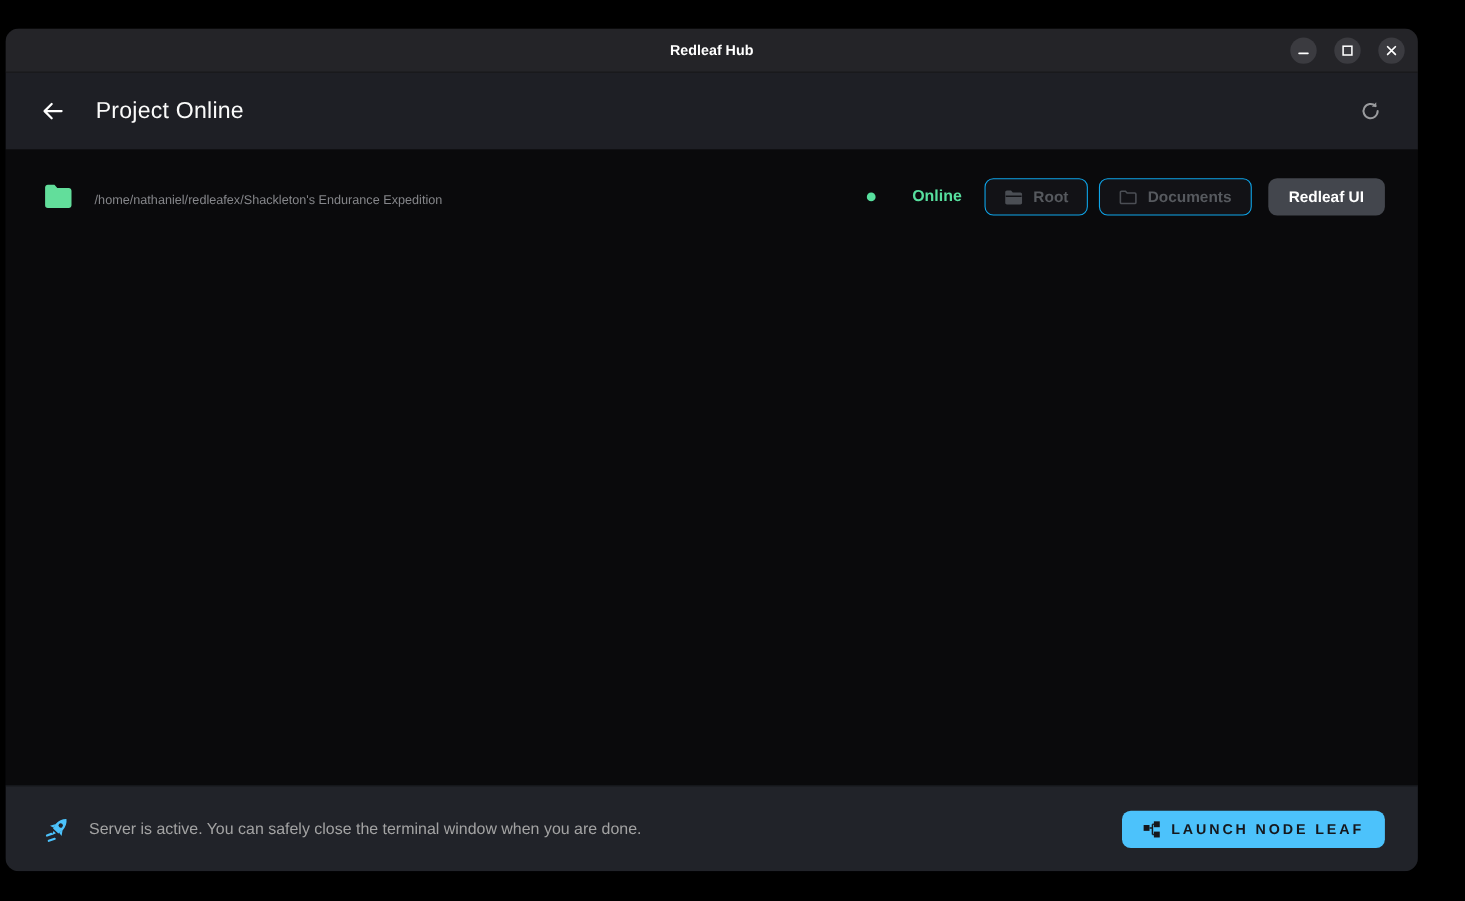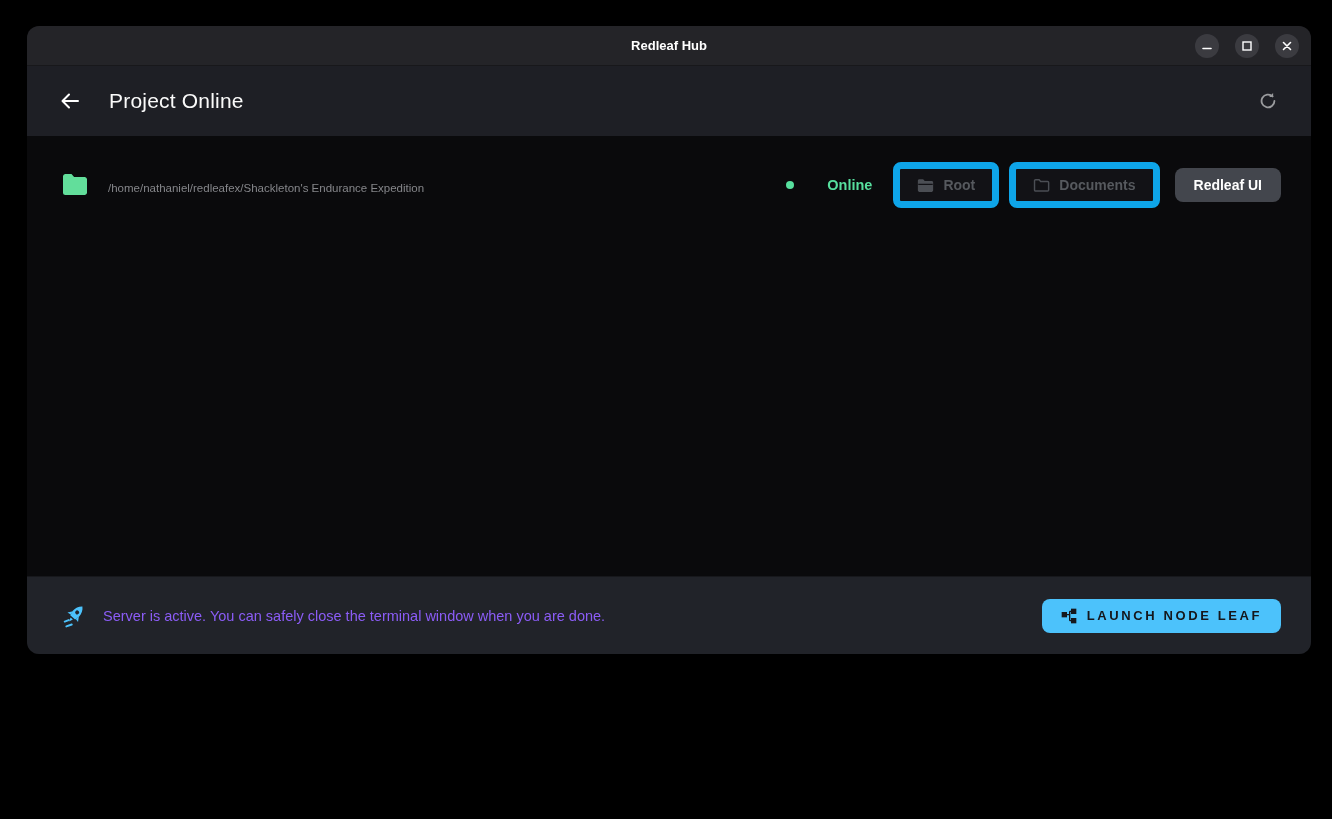--- a/index.html
+++ b/index.html
@@ -1,21 +1,21 @@
 <!DOCTYPE html>
 <html style="--accent-green: #57df9e; --accent-blue: #4cc2fb; --folder-green: #62de9b; --titlebar-bg: #242428; --header-bg: #1e1f25; --content-bg: #0a0a0c; --footer-bg: #212329;"><head>
 <meta charset="utf-8">
 <style>
   * { margin: 0; padding: 0; box-sizing: border-box; }
   html, body { width: 1332px; height: 819px; background: #000; overflow: hidden; }
   body { font-family: "Liberation Sans", "DejaVu Sans", sans-serif; }
 
   .window {
-    position: absolute; left: 27px; top: 26px;
-    width: 1284px; height: 628px;
+    position: absolute; left: 5px; top: 26px;
+    width: 1284px; height: 766px;
     border-radius: 12px; overflow: hidden;
     background: #0a0a0c;
     display: flex; flex-direction: column;
   }
 
   
   .titlebar {
     height: 40px; flex: 0 0 40px; background: #242428;
     display: flex; align-items: center; justify-content: center;
     position: relative; border-bottom: 1px solid #18181b;
@@ -54,40 +54,40 @@
 
   .row-actions { margin-left: auto; display: flex; align-items: center; }
   .status-badge { display: flex; align-items: center; color: var(--accent-green, #57df9e); font-weight: 700; font-size: 14.5px; gap: 24px; }
   .status-dot { width: 8px; height: 8px; border-radius: 50%; background: var(--accent-green, #57df9e); margin-right: 9px; }
 
   .ghost-btn {
     height: 34px; margin-left: 21px;
     display: flex; align-items: center; gap: 9px;
     padding: 16px 17px;
     background: #121216;
-    border: 7px solid #0ea5e9; border-radius: 8px;
+    border: 1px solid #0ea5e9; border-radius: 8px;
     color: #56595e; font-size: 14px; font-weight: 600;
     cursor: pointer; font-family: inherit;
   }
   .ghost-btn + .ghost-btn { margin-left: 10px; }
   .solid-btn {
     height: 34px; margin-left: 15px; padding: 0 19px;
     background: #43464d; border: none; border-radius: 8px;
     color: #ffffff; font-size: 14px; font-weight: 700;
     cursor: pointer; font-family: inherit;
   }
 
   
   .footer {
     height: 78px; flex: 0 0 78px; background: #212329;
     display: flex; align-items: center; padding: 0 30px 0 34px;
     border-top: 1px solid #17181c;
   }
   .rocket-icon { flex: 0 0 auto; display: flex; }
-  .footer-text { color: #8b5cf6; font-size: 14.5px; margin-left: 14px; }
+  .footer-text { color: #a3a3a3; font-size: 14.5px; margin-left: 14px; }
   .launch-btn {
     margin-left: auto; height: 34px; padding: 0 19px;
     display: flex; align-items: center; gap: 10px;
     background: var(--accent-blue, #4cc2fb); border: none; border-radius: 8px;
     color: #15171c; font-size: 13px; font-weight: 700; letter-spacing: 2.6px;
     cursor: pointer; font-family: inherit;
   }
 </style>
 </head>
 <body>

